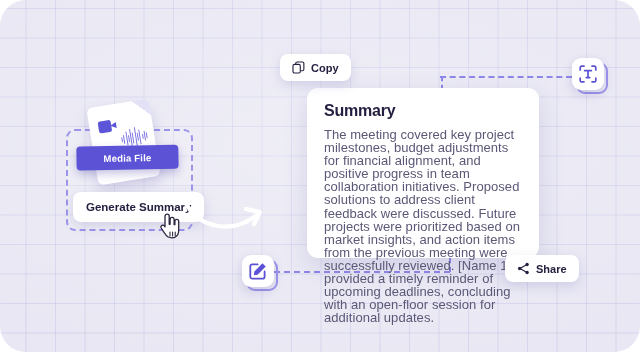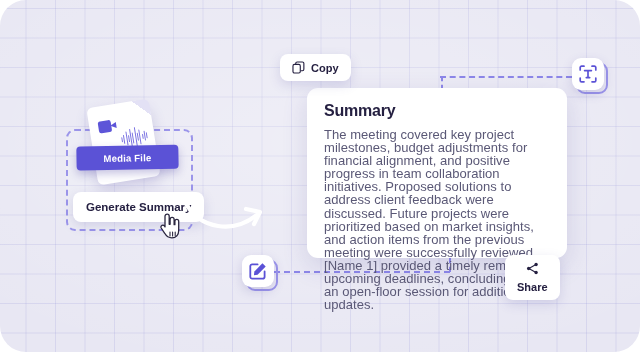--- a/index.html
+++ b/index.html
@@ -125,21 +125,21 @@
     width: 22px; height: 26px;
   }
 
   
   #arrow { position: absolute; left: 182px; top: 190px; }
 
   
   #card {
     position: absolute;
     left: 307px; top: 88px;
-    width: 260px; height: 170px;
+    width: 232px; height: 170px;
     background: #ffffff;
     border-radius: 11px;
     box-shadow: 0 8px 26px rgba(70,60,150,0.16);
     padding: 14px 17px 10px 17px;
   }
   #card h1 {
     font-size: 16px; font-weight: bold; color: #252041;
     letter-spacing: -.2px; margin-bottom: 8px;
   }
   #card p {
@@ -151,21 +151,21 @@
   .pill {
     position: absolute;
     display: flex; align-items: center; gap: 6px;
     background: #ffffff;
     border-radius: 8px;
     padding: 7px 12px;
     box-shadow: 0 4px 12px rgba(80,70,160,0.17);
     font-size: 11px; font-weight: bold; color: #252041;
   }
   #copybtn { left: 280px; top: 54px; }
-  #sharebtn { left: 505px; top: 255px; flex-direction: column; }
+  #sharebtn { left: 505px; top: 255px; }
 
   
   .tile {
     position: absolute;
     width: 32px; height: 32px;
     background: #ffffff;
     border-radius: 9px;
     box-shadow: 0 4px 11px rgba(80,70,160,0.20);
     display: flex; align-items: center; justify-content: center;
   }

